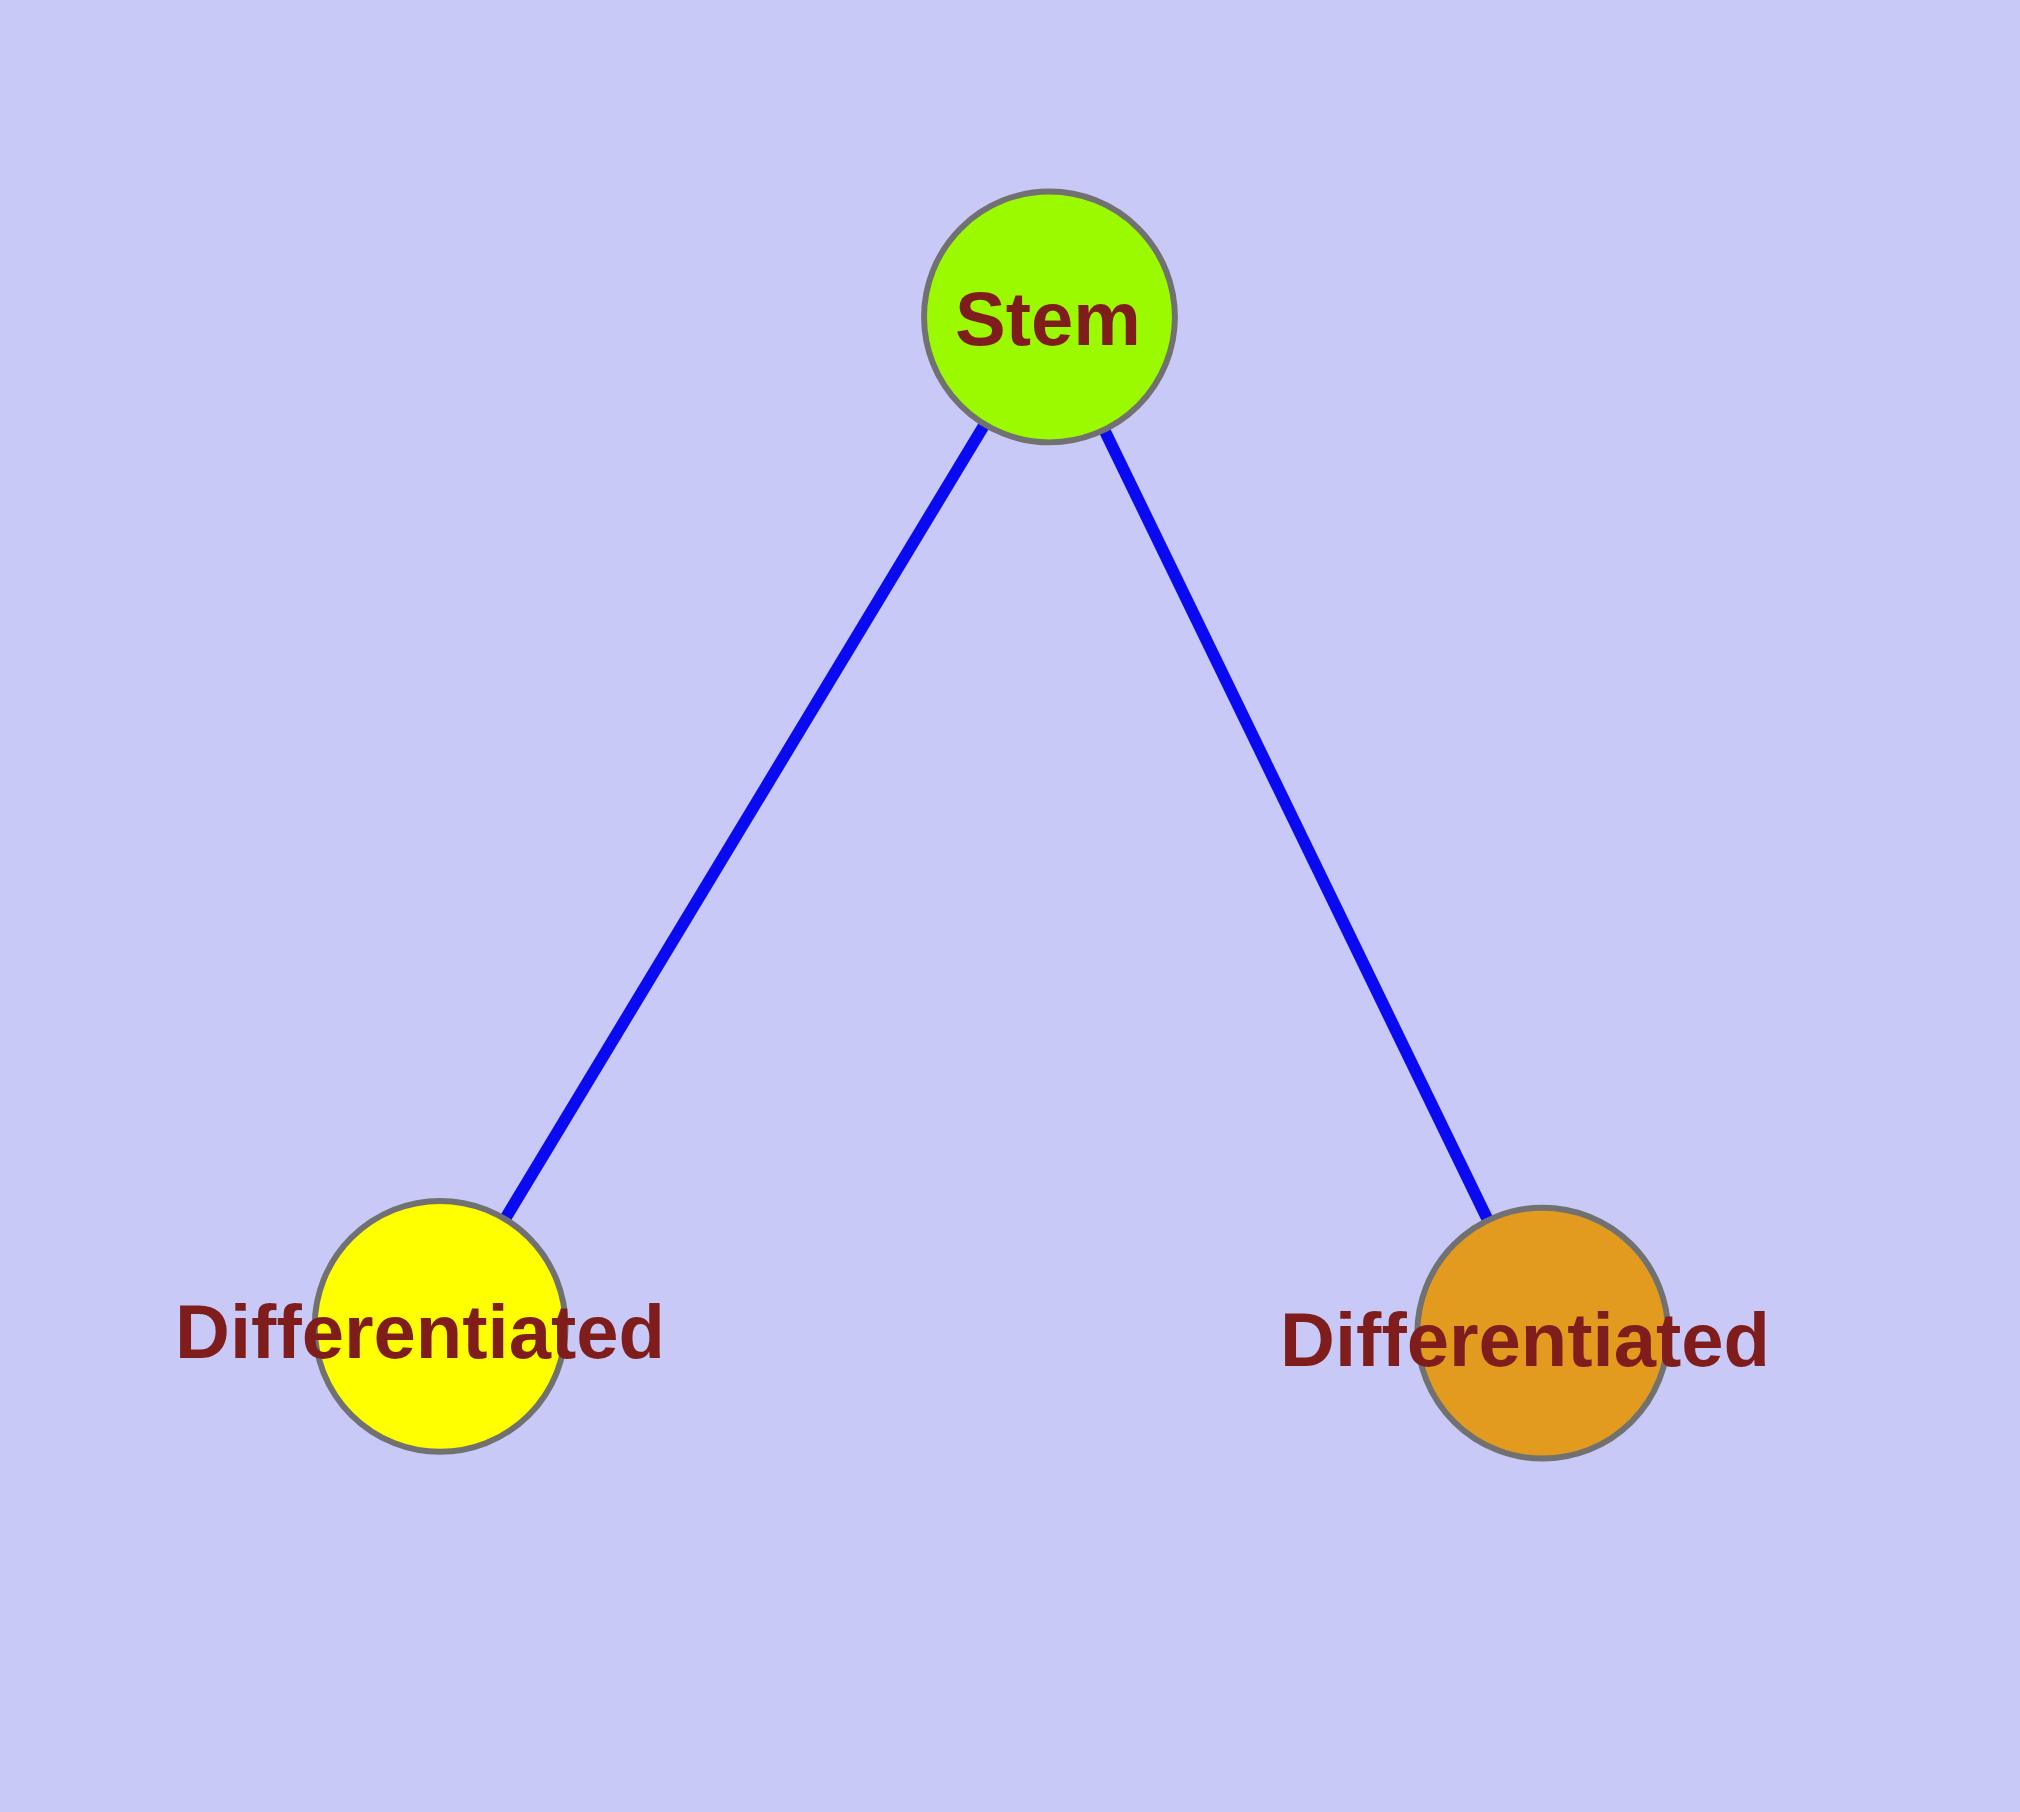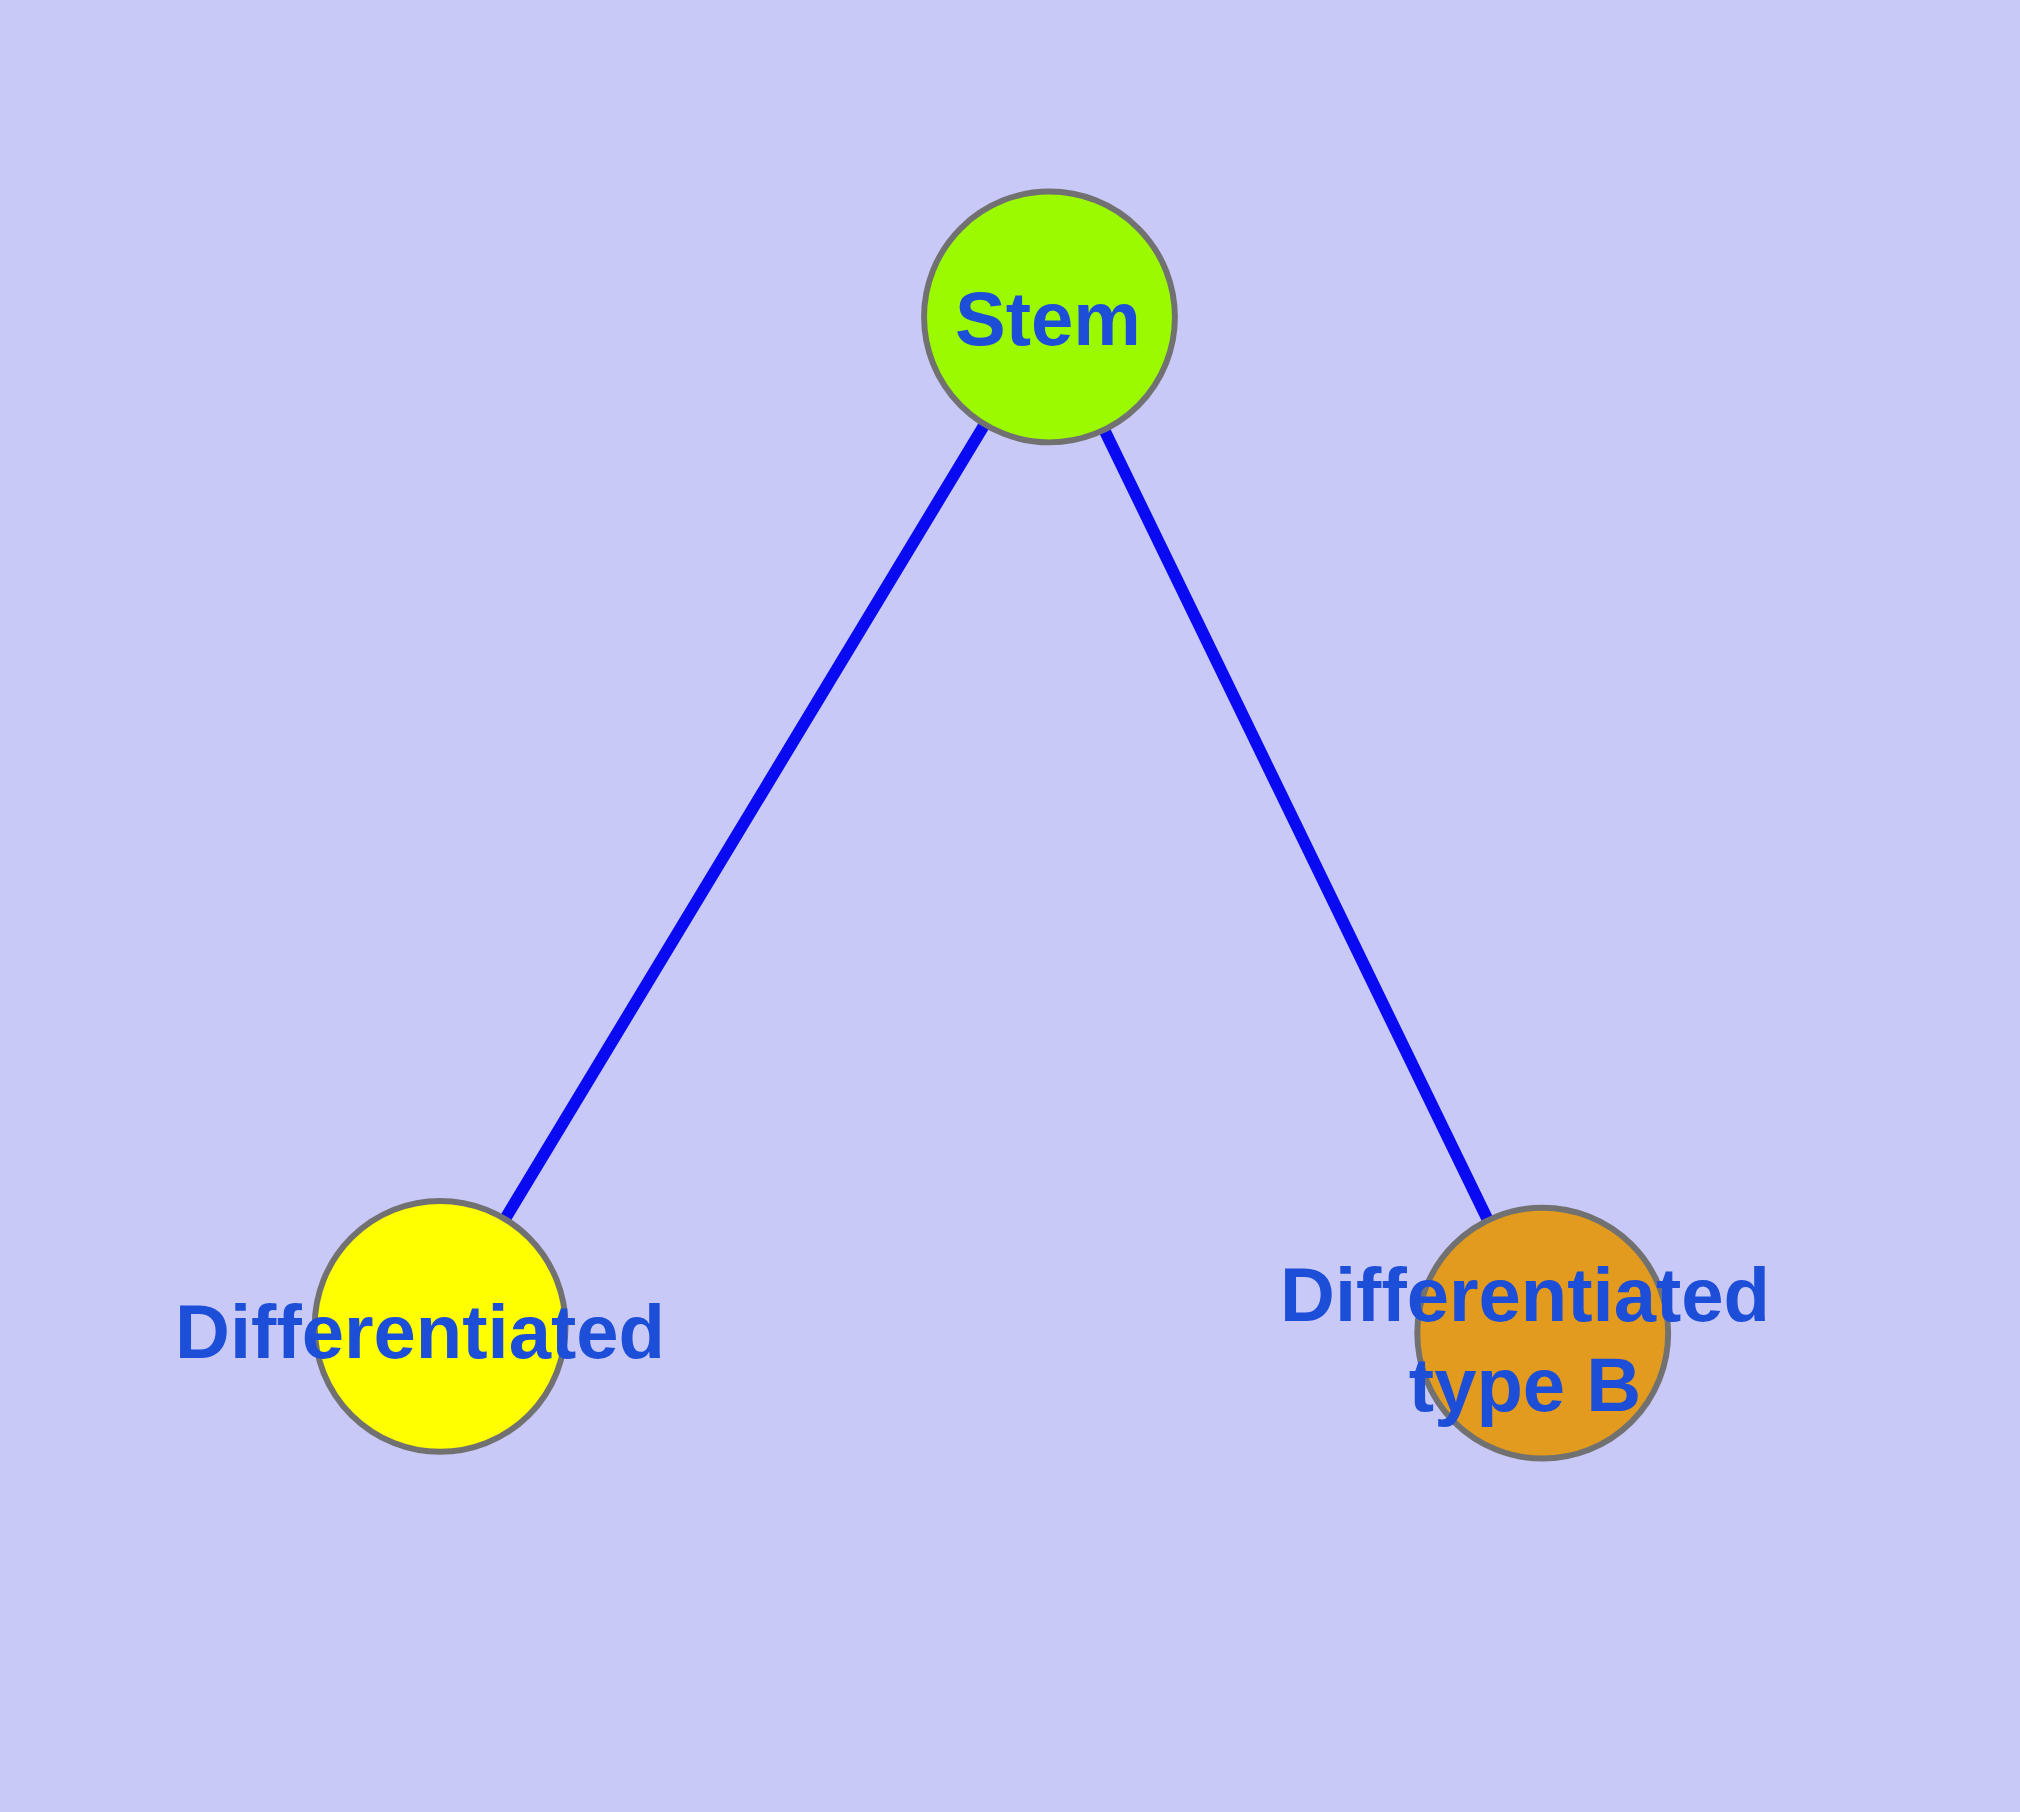--- a/index.html
+++ b/index.html
@@ -21,25 +21,25 @@
     stroke-width: 14px;
     stroke-linecap: butt;
   }
   .node {
     stroke: #717171;
     stroke-width: 7px;
   }
   .node-label {
     position: absolute;
     transform: translate(-50%, -50%);
-    text-align: center;
+    text-align: right;
     font-weight: bold;
     font-size: 76px;
     line-height: 90px;
-    color: #1d4ed8;
+    color: #7f1d1d;
     white-space: nowrap;
   }
   .node-label span { display: block; }
 </style>
 </head>
 <body>
 
 <div class="canvas">
 
   <svg class="graph" viewBox="0 0 2384 2138">
@@ -54,17 +54,16 @@
   <div class="node-label" style="left:1048px; top:319px;">
     <span>Stem</span>
   </div>
 
   <div class="node-label" style="left:420px; top:1332px;">
     <span>Differentiated</span>
   </div>
 
   <div class="node-label" style="left:1525px; top:1340px;">
     <span>Differentiated</span>
-    <span>type B</span>
   </div>
 
 </div>
 
 
 </body></html>

